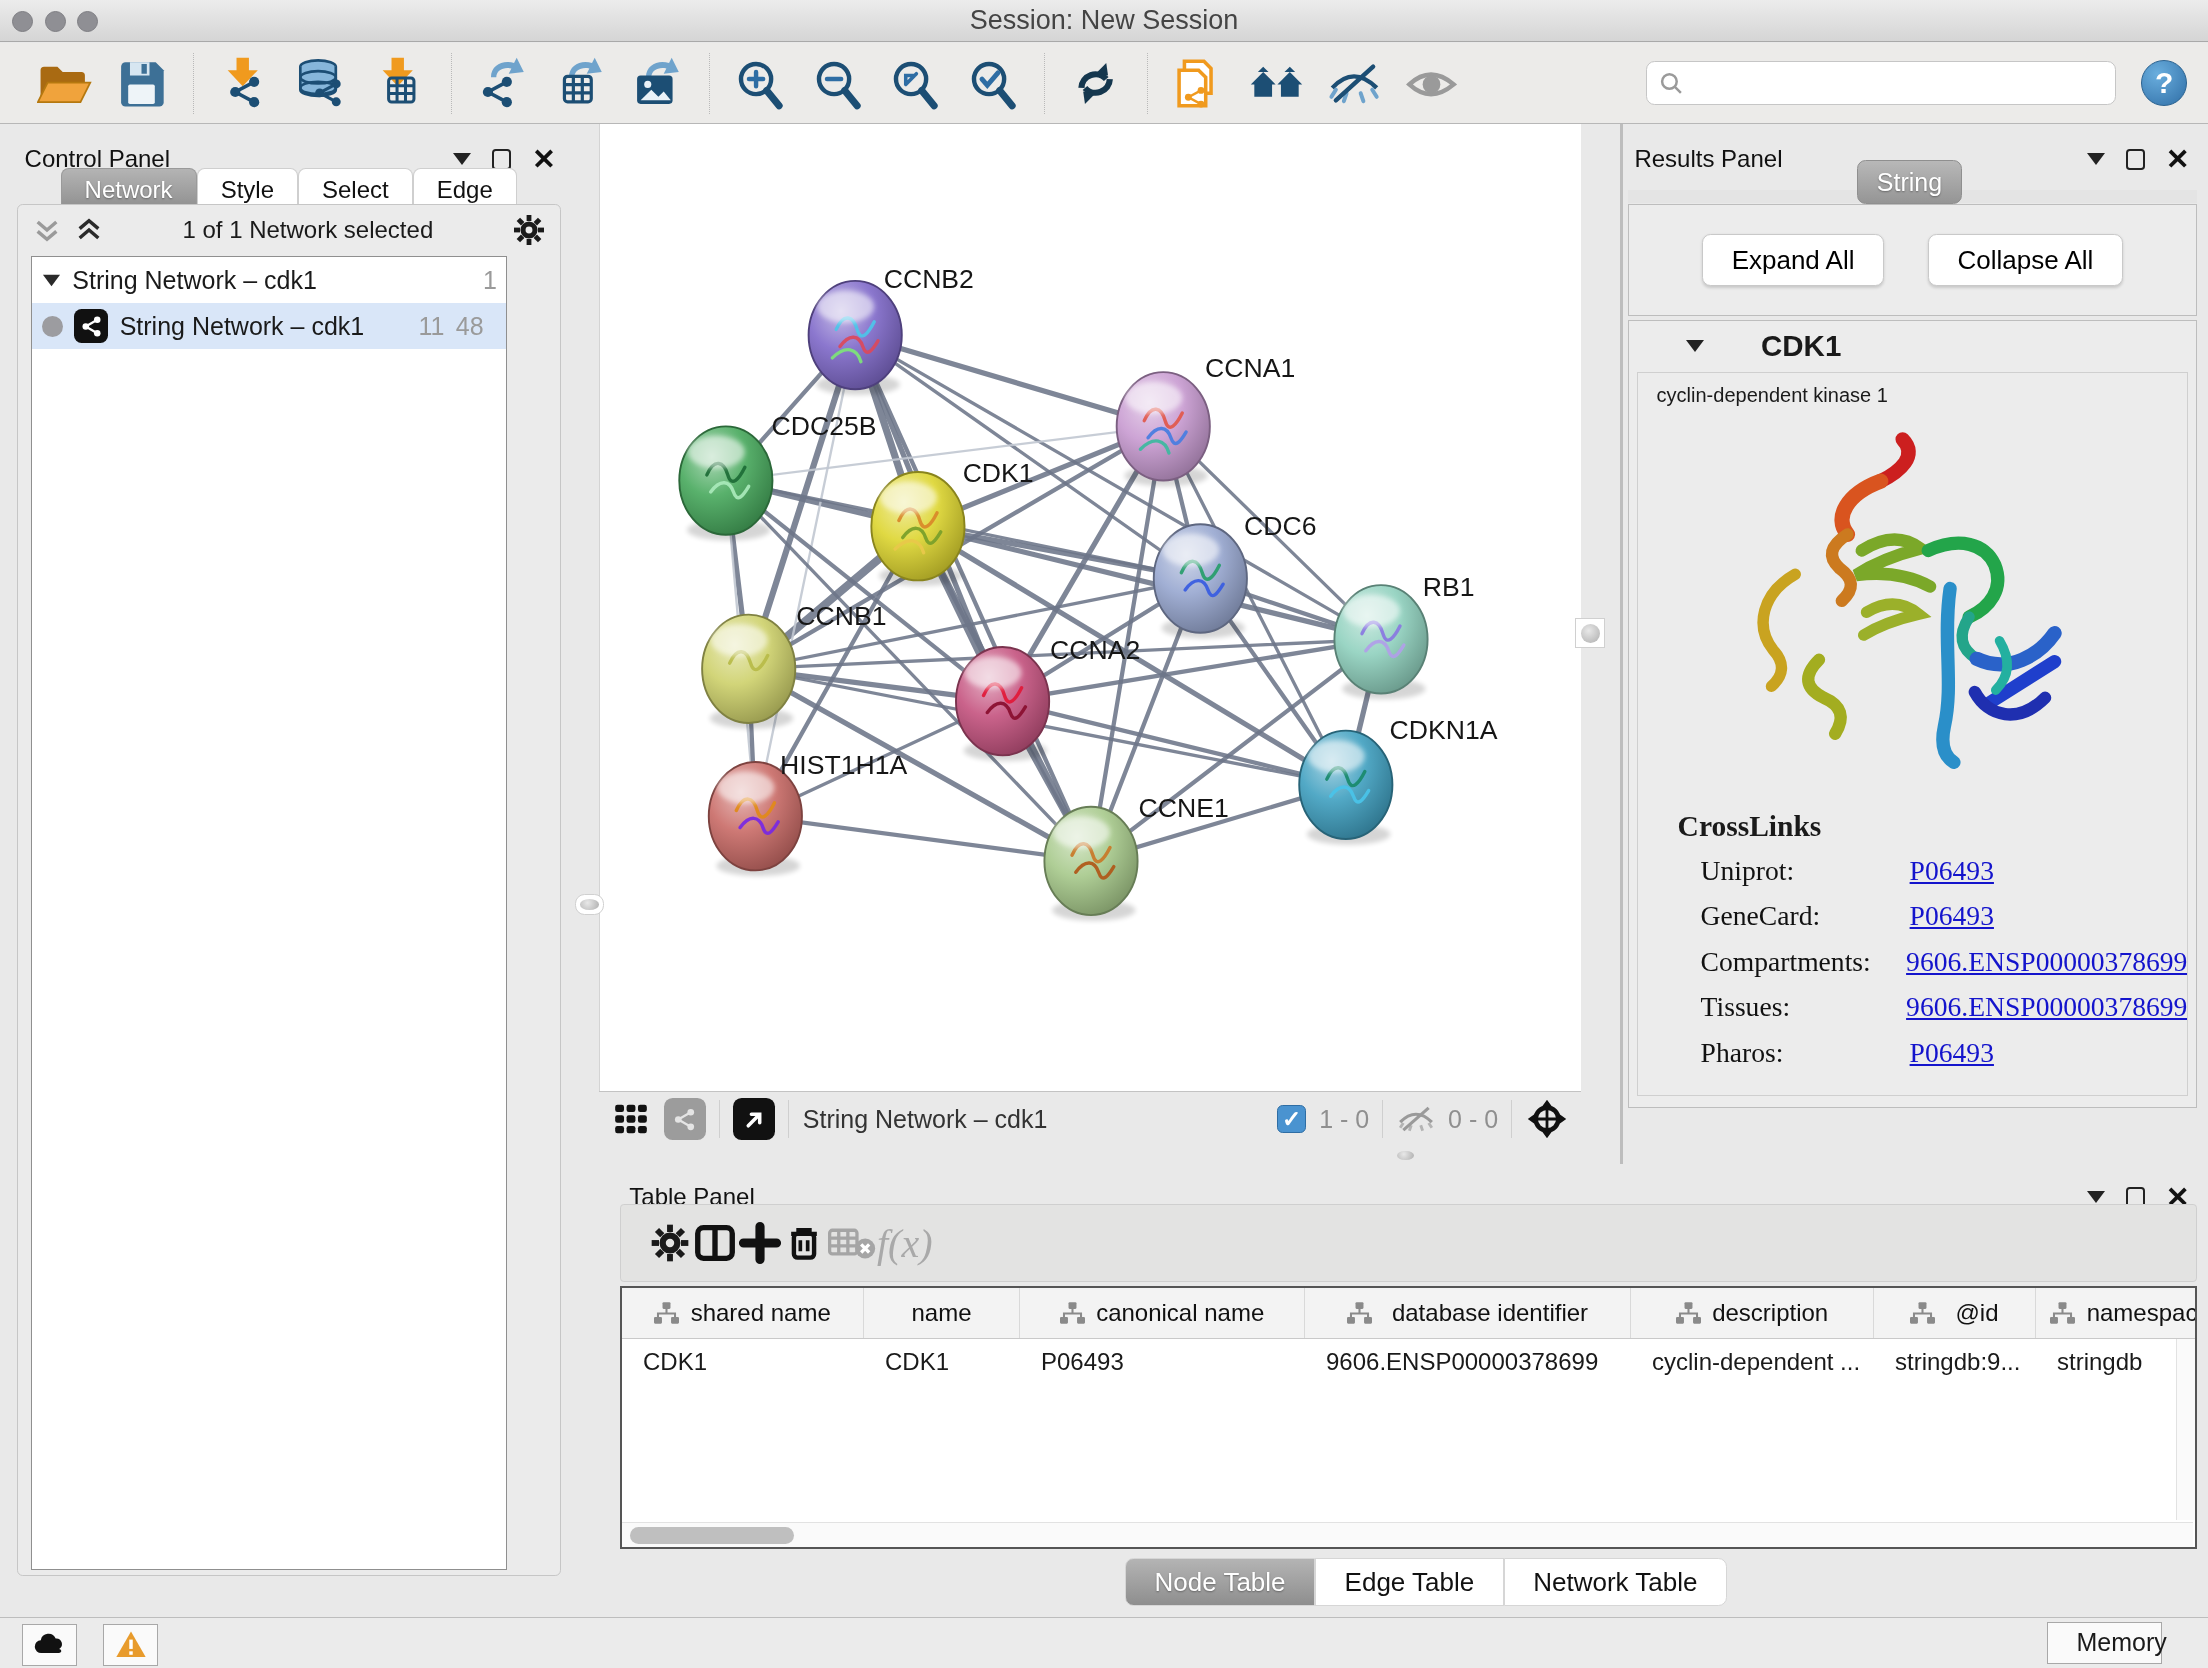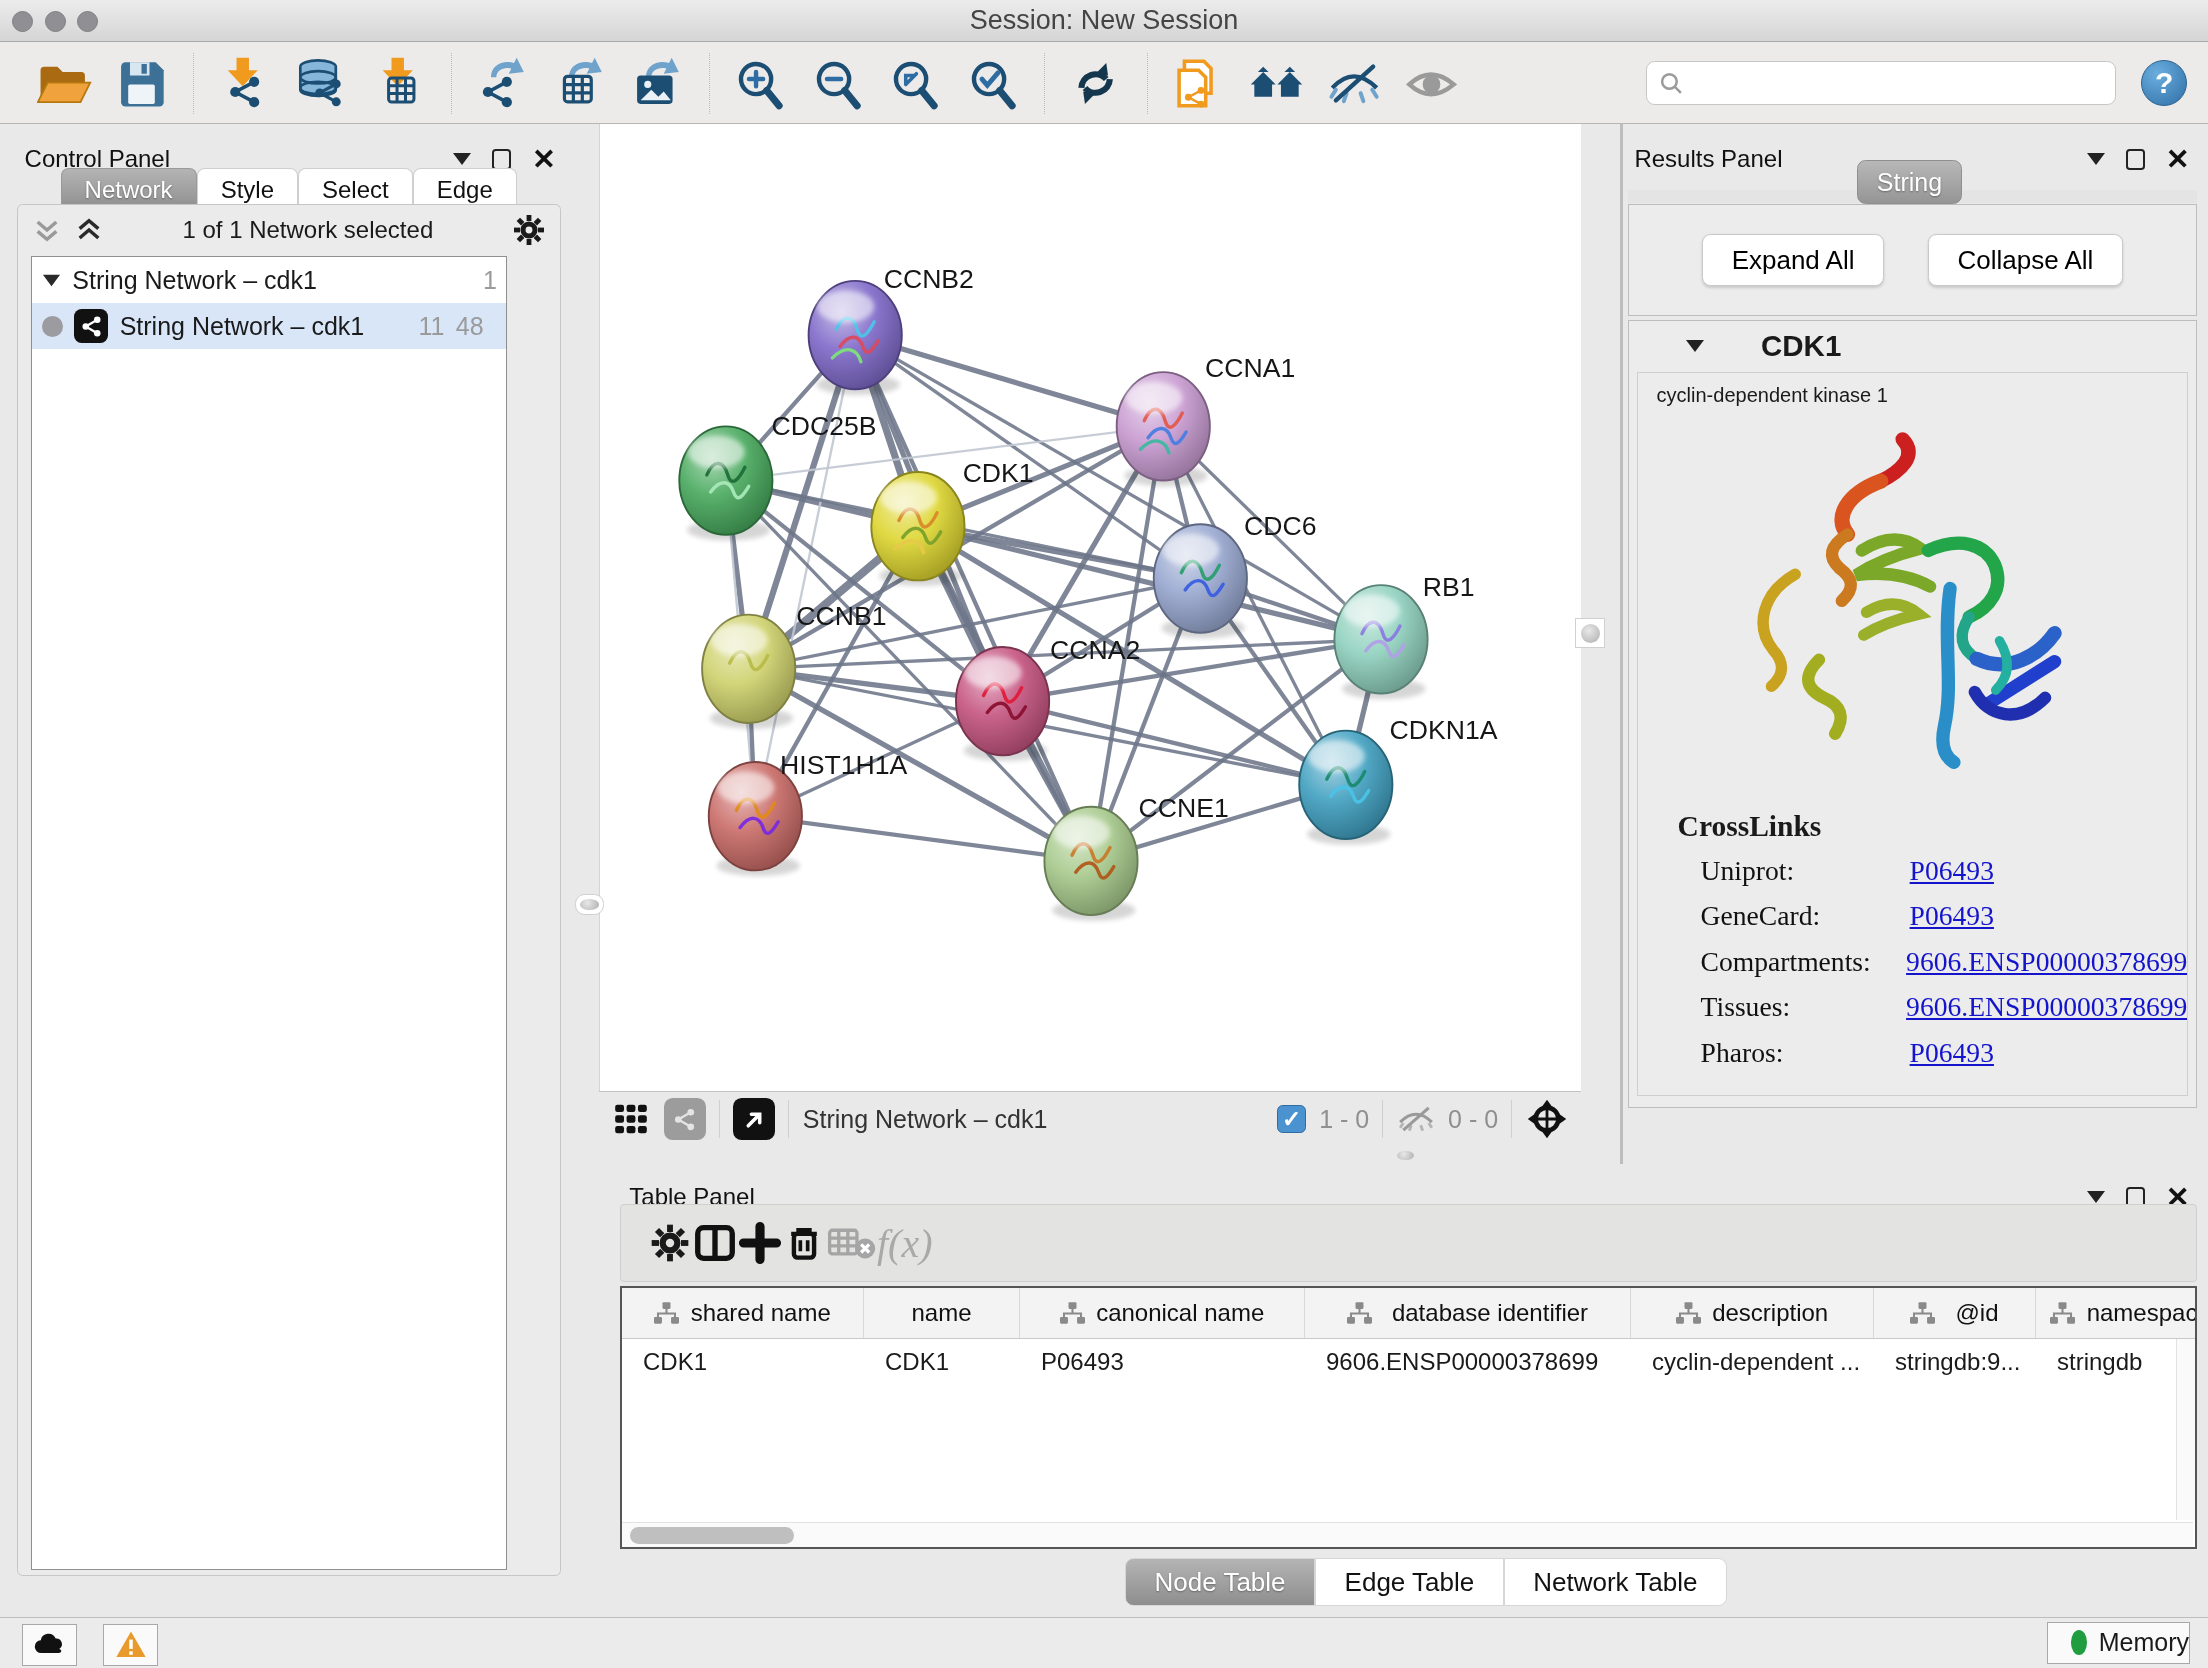--- a/index.html
+++ b/index.html
@@ -880,18 +880,18 @@
       <path d="M6 14 a4.5 4.5 0 0 1 -.5-9 a5.5 5.5 0 0 1 10.5-1.2 a4 4 0 0 1 2.5 7.4 q1.6.4 1.5 1.6 a1.8 1.8 0 0 1 -1.8 1.2 z" fill="#111"></path>
     </svg>
   </div>
   <div class="sb-btn" style="left:103px; width:55px; top:5.7px;">
     <svg width="32" height="28.5" viewBox="0 0 24 21">
       <path d="M12 1 L23 20 H1 Z" fill="#e89b2c"></path>
       <rect x="10.7" y="7" width="2.6" height="7" fill="#fff"></rect>
       <rect x="10.7" y="15.8" width="2.6" height="2.6" fill="#fff"></rect>
     </svg>
   </div>
-  <div class="sb-btn" style="left:2047px; width:143px; top:3.8px;padding-left:23px;">
+  <div class="sb-btn" style="left:2047px; width:115px; top:3.8px;padding-left:23px;">
     <span id="memory-dot"></span>
     <span>Memory</span>
   </div>
 </div>
 
 
 </body></html>

